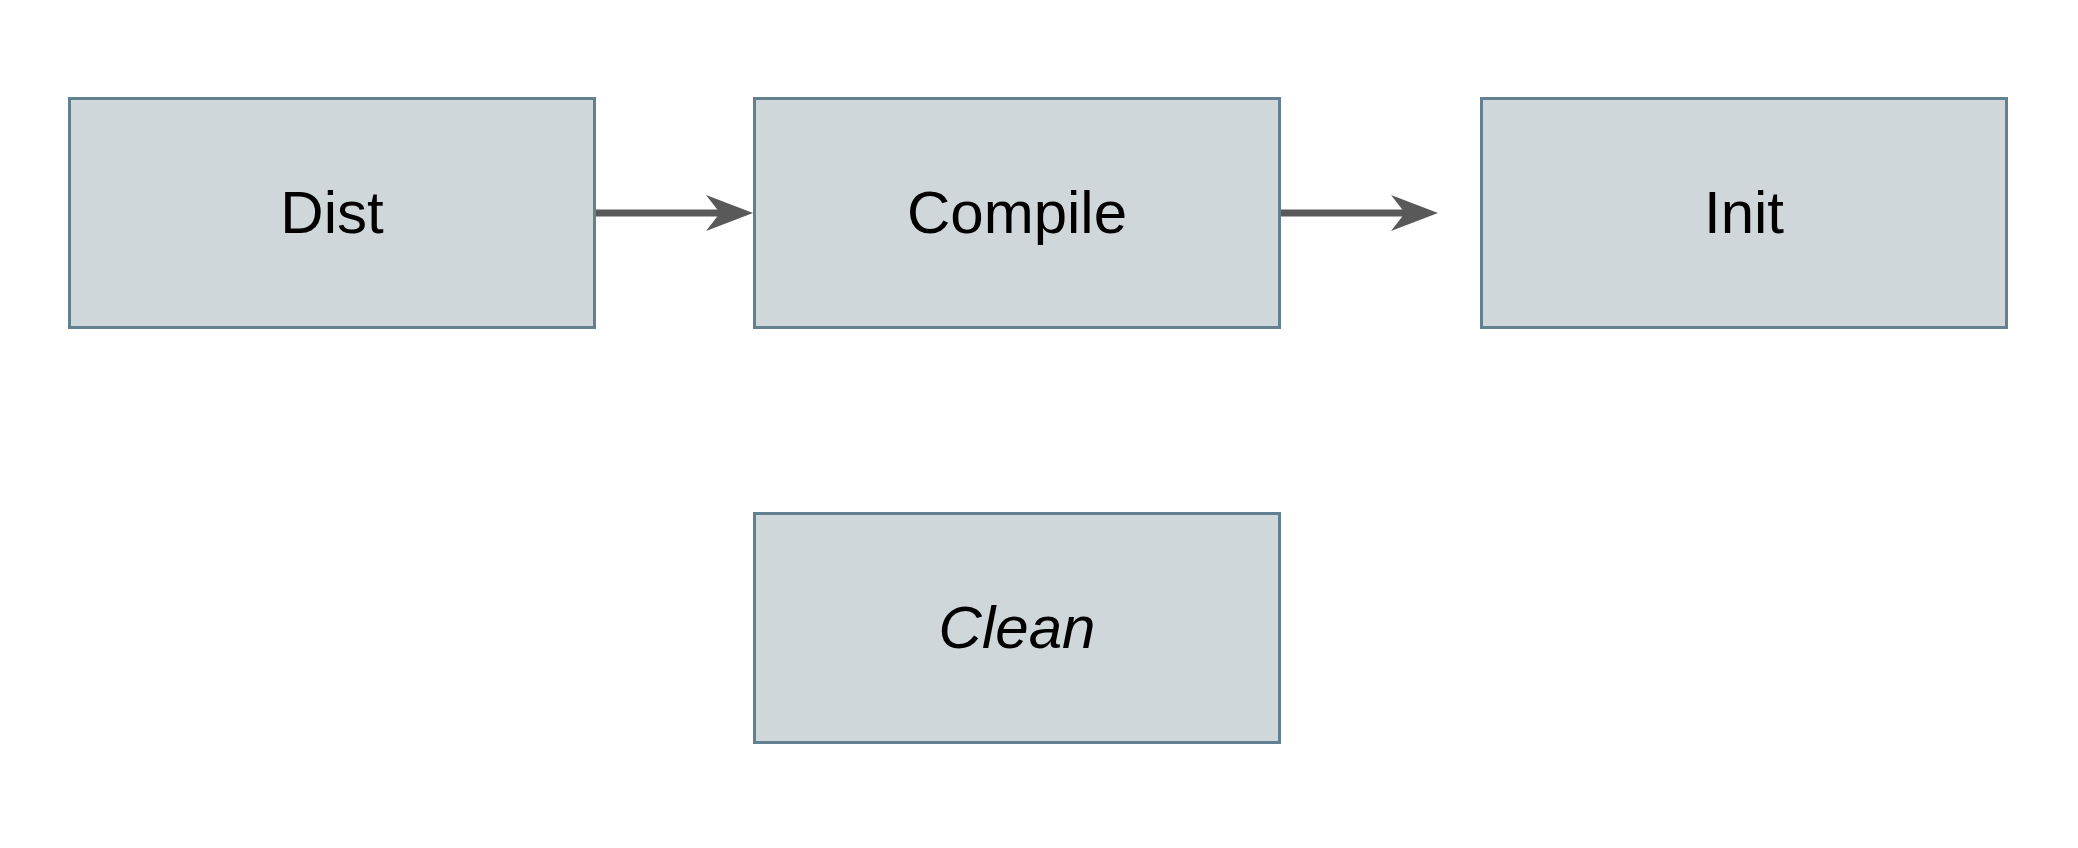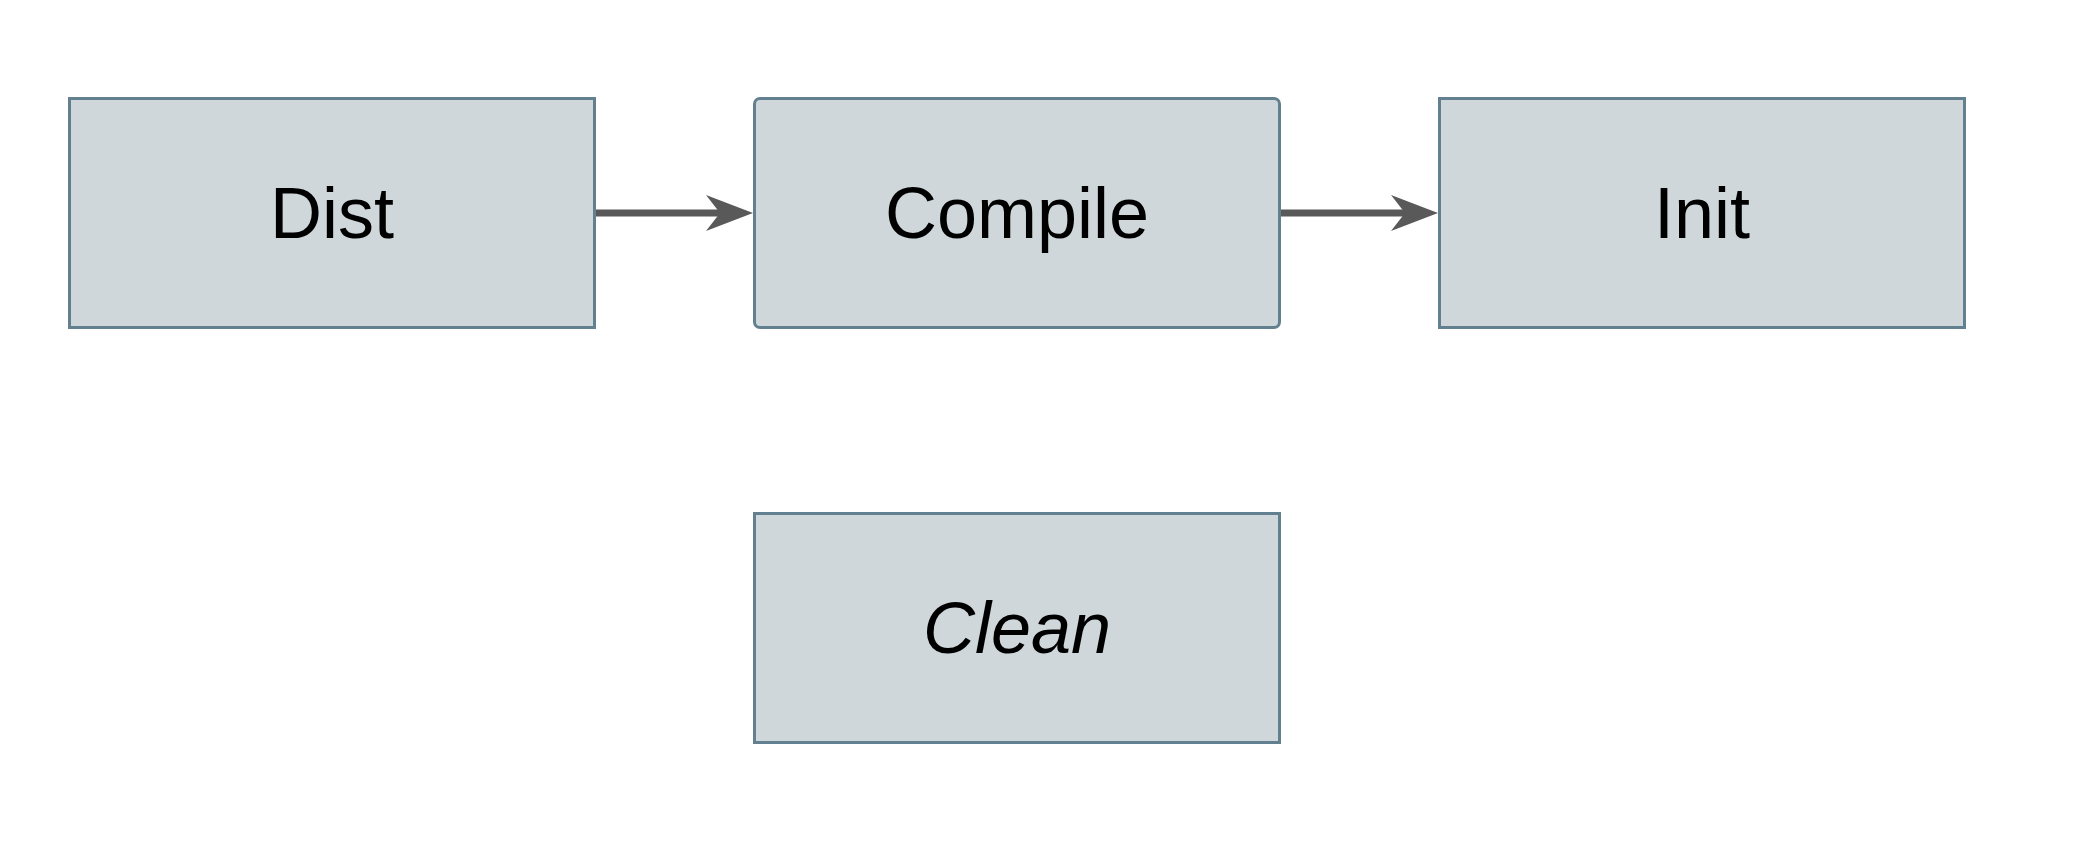--- a/index.html
+++ b/index.html
@@ -24,30 +24,30 @@
   .node {
     position: absolute;
     width: 528px; height: 232px;
     background: var(--node-fill);
     border: 3px solid var(--node-border);
     display: flex;
     align-items: center;
     justify-content: center;
   }
   .node-label {
-    font-size: 72px;
+    font-size: 60px;
     line-height: 1;
     color: var(--text);
     letter-spacing: 0px;
     white-space: nowrap;
     user-select: none;
   }
   #node-dist    { left: 68px;   top: 97px; }
-  #node-compile { left: 753px;  top: 97px; border-radius: 7px; }
-  #node-init    { left: 1438px; top: 97px; }
+  #node-compile { left: 753px;  top: 97px; }
+  #node-init    { left: 1480px; top: 97px; }
   #node-clean   { left: 753px;  top: 512px; font-style: italic; }
   .edge {
     position: absolute;
     width: 157px; height: 40px;
     top: 193px;
   }
   #edge-dist-compile  { left: 596px; }
   #edge-compile-init  { left: 1281px; }
   .edge line    { stroke: var(--arrow); stroke-width: 7px; }
   .edge polygon { fill: var(--arrow); }

